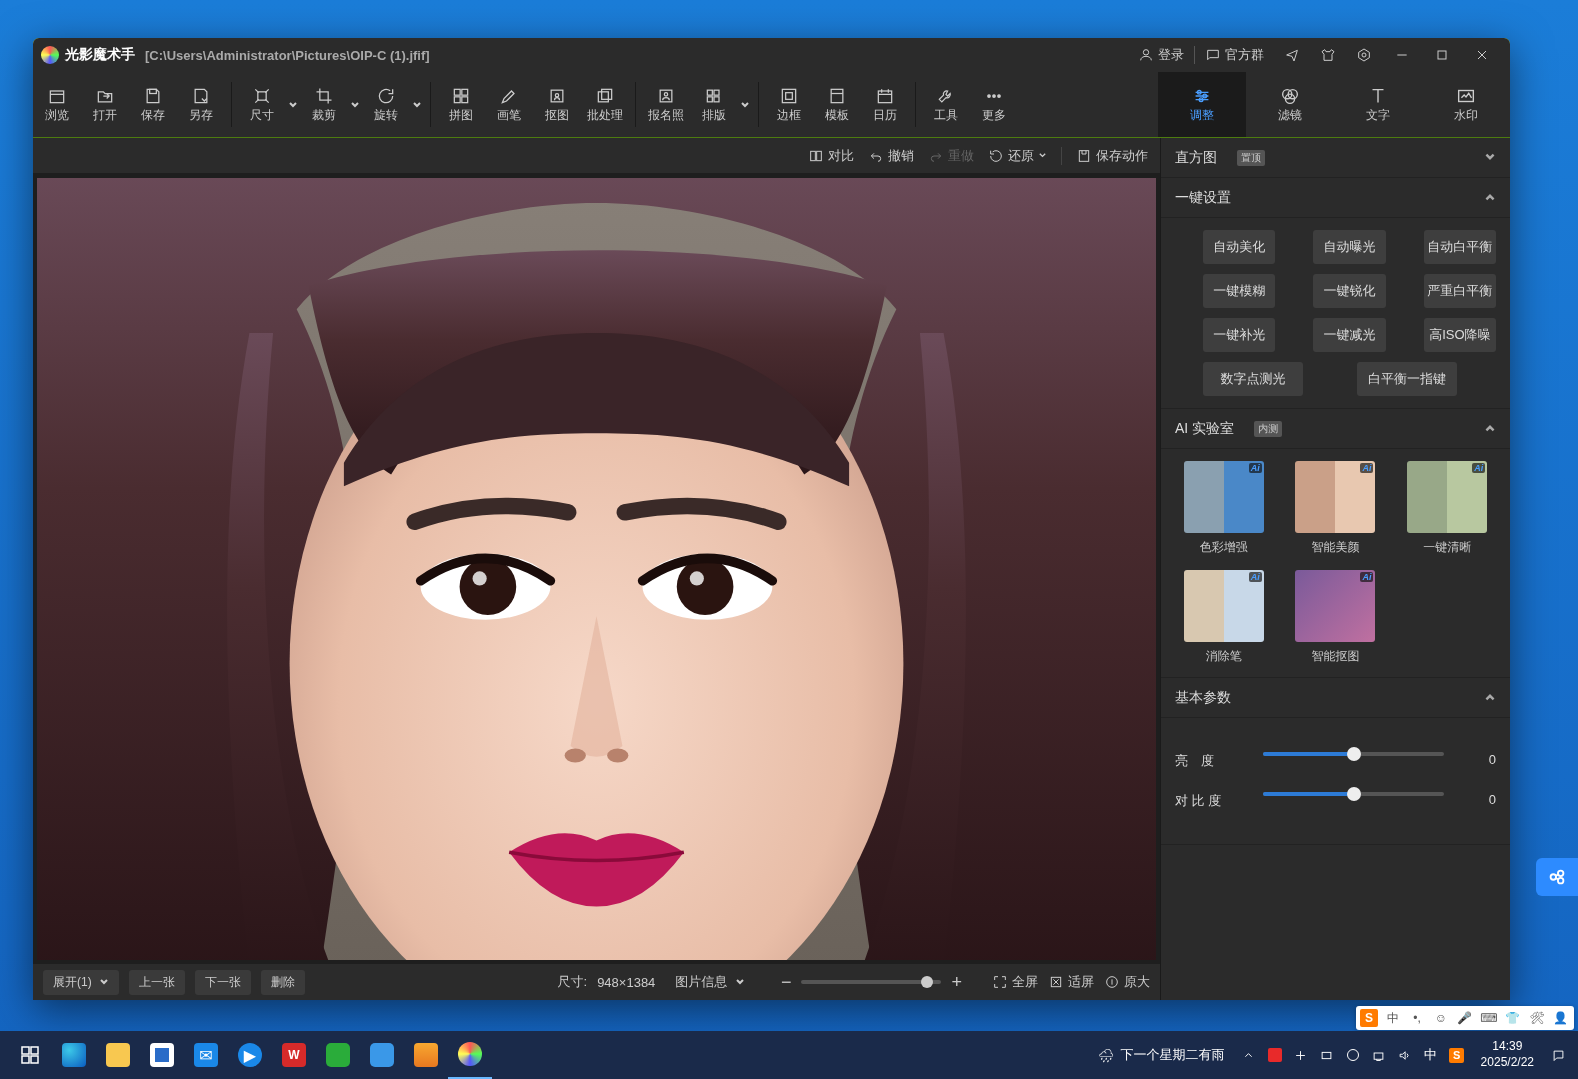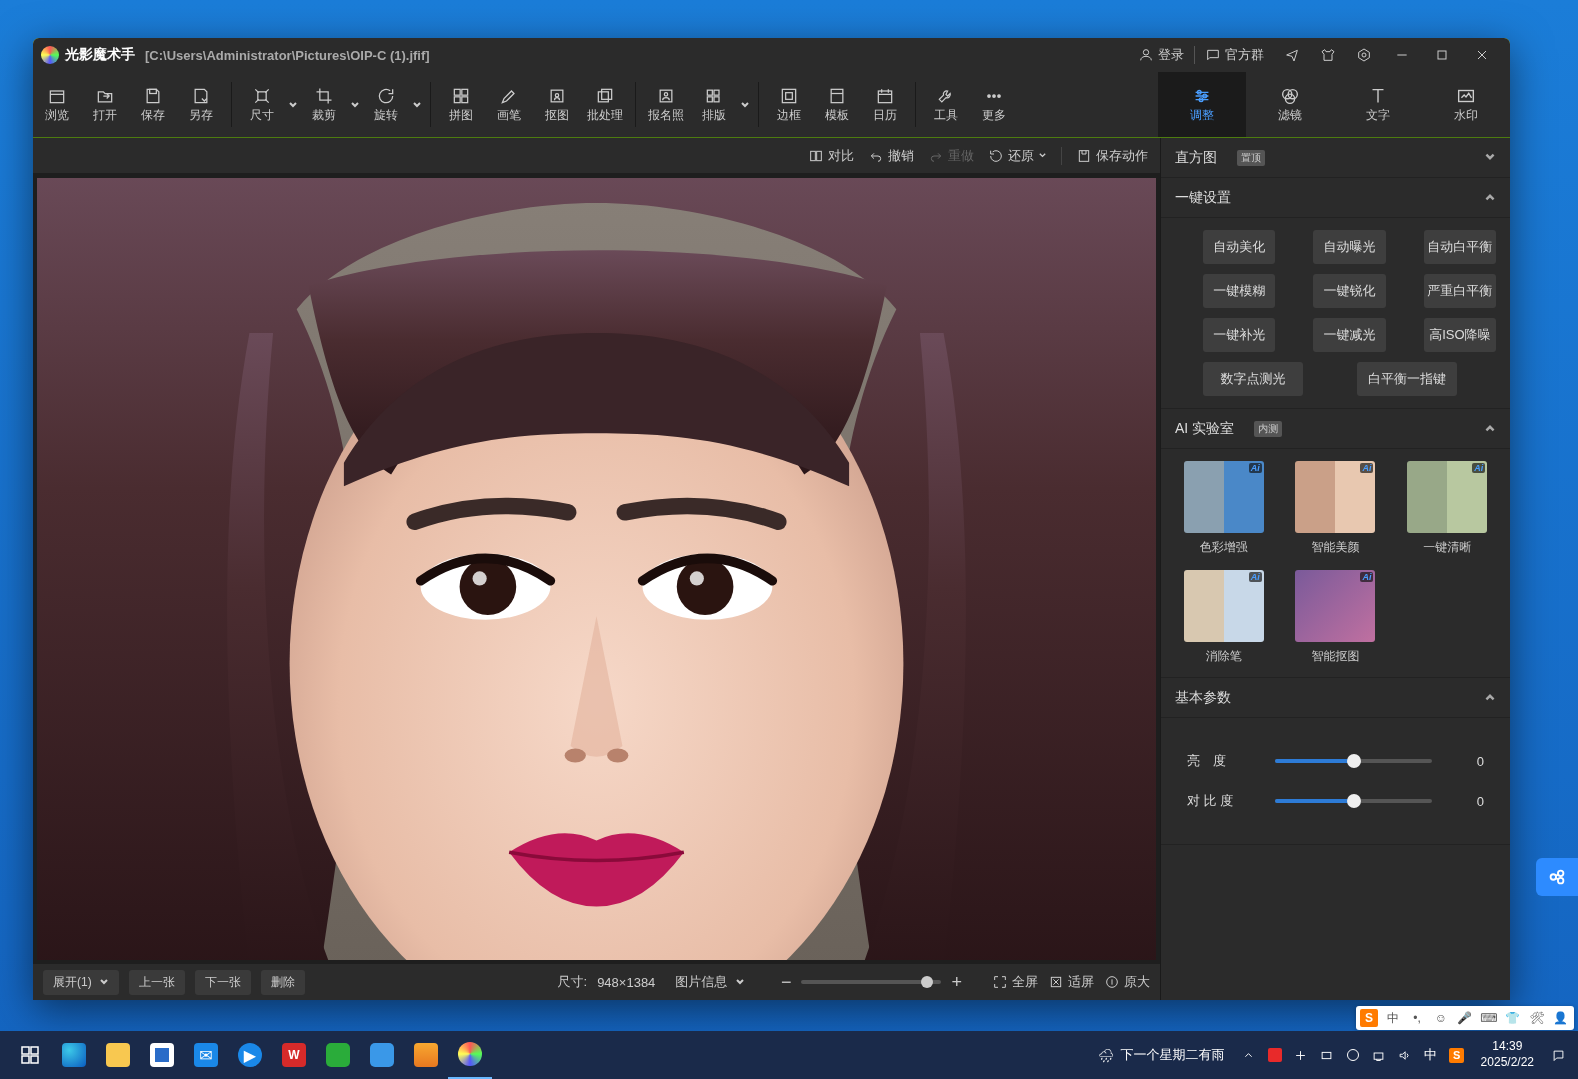--- a/index.html
+++ b/index.html
@@ -67,21 +67,21 @@
 .btn-grid{display:grid;grid-template-columns:repeat(3,1fr);gap:10px;}
 .qbtn{background:#3e3e3e;color:#ddd;font-size:13px;height:34px;display:flex;align-items:center;justify-content:center;border-radius:3px;cursor:pointer;margin-left:28px;}
 .btn-grid2-wrap{display:flex;gap:26px;margin-top:10px;}
 
 .ai-grid{display:grid;grid-template-columns:repeat(3,1fr);gap:14px;}
 .ai-item{display:flex;flex-direction:column;align-items:center;gap:6px;cursor:pointer;}
 .ai-thumb{width:80px;height:72px;border-radius:3px;position:relative;overflow:hidden;}
 .ai-thumb .tag{position:absolute;top:2px;right:2px;font-size:9px;color:#4a9eff;background:#111a;padding:0 2px;border-radius:2px;font-style:italic;font-weight:bold;}
 .ai-lbl{font-size:12px;color:#ccc;}
 
-.param-row{display:flex;align-items:center;gap:28px;margin:22px 12px;}
+.param-row{display:flex;align-items:flex-start;gap:28px;margin:22px 0;}
 .param-lbl{font-size:13px;color:#ddd;letter-spacing:6px;width:60px;}
 .slider{flex:1;height:4px;background:#555;border-radius:2px;position:relative;}
 .slider .fill{position:absolute;height:4px;background:#2d7bd6;border-radius:2px;left:0;}
 .slider .th{position:absolute;width:14px;height:14px;background:#eee;border-radius:50%;top:-5px;}
 .param-val{width:24px;text-align:right;font-size:13px;color:#ddd;}
 
 
 .taskbar{position:absolute;bottom:0;left:0;right:0;height:48px;background:#1a2a4a;display:flex;align-items:center;padding:0 8px;}
 .tb-ic{width:44px;height:48px;display:flex;align-items:center;justify-content:center;cursor:pointer;}
 .tb-ic svg,.tb-ic .sq{width:24px;height:24px;}

